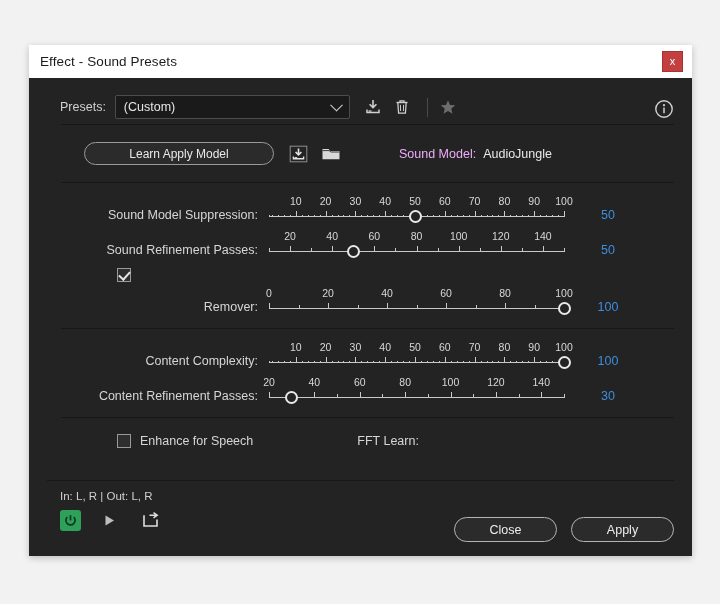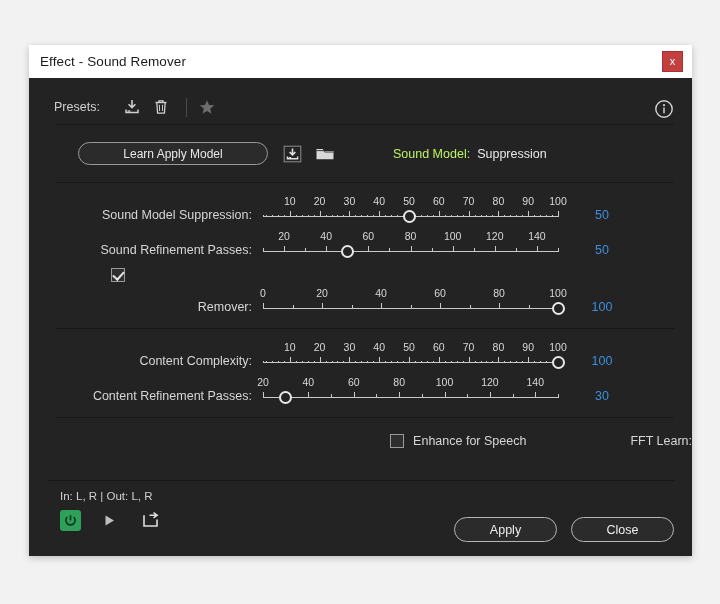--- a/index.html
+++ b/index.html
@@ -44,21 +44,21 @@
     border: 1px solid #a83232;
     color: #fff;
     font-size: 11px;
     line-height: 19px;
     text-align: center;
     cursor: pointer;
     font-family: "Liberation Sans", sans-serif;
   }
 
   
-  .body { position: relative; padding: 0 0 0 8px; height: 478px; }
+  .body { position: relative; padding: 0 0 0 14px; height: 478px; }
 
   
   .presets-row {
     display: flex; align-items: center;
     padding: 12px 0 0 17px;
     height: 46px;
   }
   .presets-label { font-size: 12.5px; color: #d0d0d0; margin-right: 9px; }
   .preset-select {
     position: relative;
@@ -113,21 +113,21 @@
     font-size: 12px;
     display: flex; align-items: center; justify-content: center;
     cursor: pointer;
   }
   .sq-btn {
     width: 21px; height: 20px;
     margin-left: 14px;
     display: flex; align-items: center; justify-content: center;
     cursor: pointer;
   }
-  .sm-label { margin-left: 58px; font-size: 12.5px; color: #bef264; }
+  .sm-label { margin-left: 58px; font-size: 12.5px; color: #f0abfc; }
   .sm-value { margin-left: 7px; font-size: 12.5px; color: #e9e9e9; }
 
   
   .section { padding: 9px 0 9px 0; }
   .srow {
     display: flex; align-items: flex-end;
     height: 35px;
     padding-left: 18px;
   }
   .srow .lbl {
@@ -199,21 +199,20 @@
     border-right: 2px solid #e6e6e6;
     border-bottom: 2px solid #e6e6e6;
     transform: rotate(42deg);
   }
   .cblabel { margin-left: 9px; font-size: 12.5px; color: #d6d6d6; }
 
   
   .optrow {
     display: flex; align-items: center;
     padding: 16px 0 16px 74px;
-    justify-content: flex-end;
   }
   .fft-label { margin-left: 104px; font-size: 12.5px; color: #d6d6d6; }
   .fft-select {
     position: relative;
     margin-left: 16px;
     width: 118px; height: 24px;
     background: #1a1a1a;
     border: 1px solid #5a5a5a;
     border-radius: 2px;
     display: flex; align-items: center;
@@ -257,28 +256,32 @@
     margin-left: 14px;
   }
 </style>
 </head>
 <body>
 
 <div id="page">
   <div class="window">
 
     <div class="titlebar">
-      <div class="title-text">Effect - Sound Remover</div>
+      <div class="title-text">Effect - Sound Presets</div>
       <div class="close-btn">x</div>
     </div>
 
     <div class="body">
 
       <div class="presets-row">
         <div class="presets-label">Presets:</div>
+        <div class="preset-select">
+          <span class="preset-value">(Custom)</span>
+          <span class="caret"></span>
+        </div>
 
         <div class="icon-btn">
           <svg width="18" height="18" viewBox="0 0 18 18">
             <path d="M9 2 L9 9 M5.6 6.2 L9 9.6 L12.4 6.2" stroke="#cfcfcf" stroke-width="1.6" fill="none"></path>
             <path d="M3 11.5 L3 14.5 L15 14.5 L15 11.5" stroke="#cfcfcf" stroke-width="1.5" fill="none"></path>
             <rect x="4.5" y="12.4" width="3" height="1.3" fill="#cfcfcf"></rect>
           </svg>
         </div>
         <div class="icon-btn" style="margin-left:7px">
           <svg width="18" height="18" viewBox="0 0 18 18">
@@ -316,21 +319,21 @@
             <rect x="5.6" y="12.1" width="2.6" height="1.2" fill="#e2e2e2"></rect>
           </svg>
         </div>
         <div class="sq-btn" style="margin-left:11px">
           <svg width="20" height="17" viewBox="0 0 20 17">
             <path d="M1.5 4 L1.5 14.2 L18.5 14.2 L18.5 6 L9.2 6 L7.6 4 Z" fill="#d8d8d8"></path>
             <path d="M1.5 5.6 L8.4 5.6 L9.6 7 L18.5 7" stroke="#2b2b2b" stroke-width="0.9" fill="none"></path>
           </svg>
         </div>
         <div class="sm-label">Sound Model:</div>
-        <div class="sm-value">Suppression</div>
+        <div class="sm-value">AudioJungle</div>
       </div>
 
       <div class="hr"></div>
 
       <div class="section">
         <div class="srow">
           <div class="lbl">Sound Model Suppression:</div>
           <div class="slider">
               <div class="ticklabels">
                 <span style="left: 9.09091%;">10</span>
@@ -605,20 +608,20 @@
             </svg>
           </div>
           <div class="loop-btn">
             <svg width="18" height="17" viewBox="0 0 18 17">
               <path d="M2 3.2 L2 14 L15 14 L15 7.5" stroke="#dedede" stroke-width="1.6" fill="none"></path>
               <path d="M7.5 3.2 L14.5 3.2 M11.5 0.6 L15.2 3.2 L11.5 5.8" stroke="#dedede" stroke-width="1.5" fill="none"></path>
             </svg>
           </div>
         </div>
         <div class="footer-right">
+          <div class="action-btn">Close</div>
           <div class="action-btn">Apply</div>
-          <div class="action-btn">Close</div>
         </div>
       </div>
 
     </div>
   </div>
 </div>
 
 </body></html>

